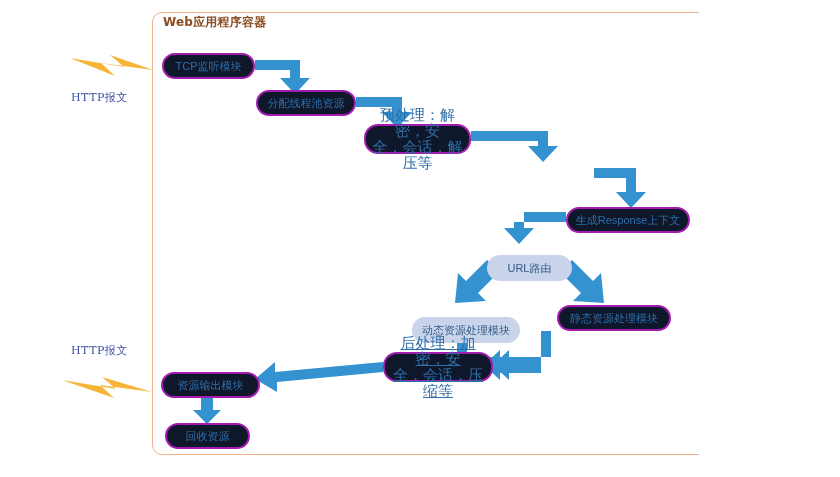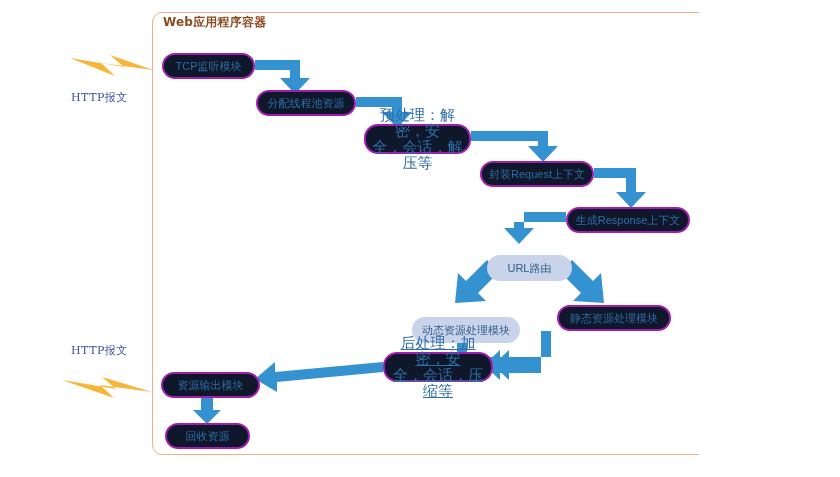--- a/index.html
+++ b/index.html
@@ -145,21 +145,20 @@
   <div class="bolt-label" id="lbl-top">HTTP报文</div>
   <div class="bolt-label" id="lbl-bottom">HTTP报文</div>
 
   <div class="node plain" id="n-tcp">TCP监听模块</div>
 
   <div class="node plain" id="n-pool">分配线程池资源</div>
 
   <div class="node plain two-line" id="n-pre">预处理：解密，安
 全，会话，解压等</div>
 
-  <div class="node plain" id="n-req">封装Request上下文</div>
 
   <div class="node plain" id="n-resp">生成Response上下文</div>
 
   <div class="node fill" id="n-url">URL路由</div>
 
   <div class="node fill" id="n-dyn">动态资源处理模块</div>
 
   <div class="node plain" id="n-static">静态资源处理模块</div>
 
   <div class="node plain two-line" id="n-post">后处理：加密，安

